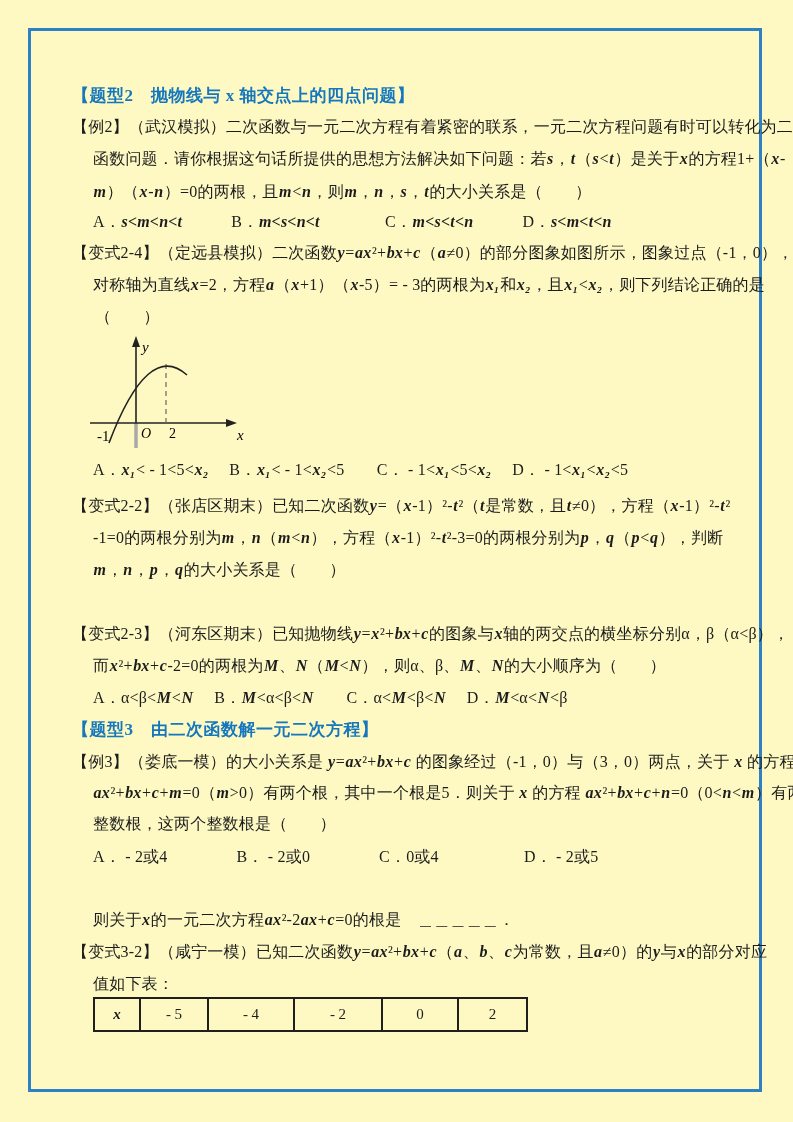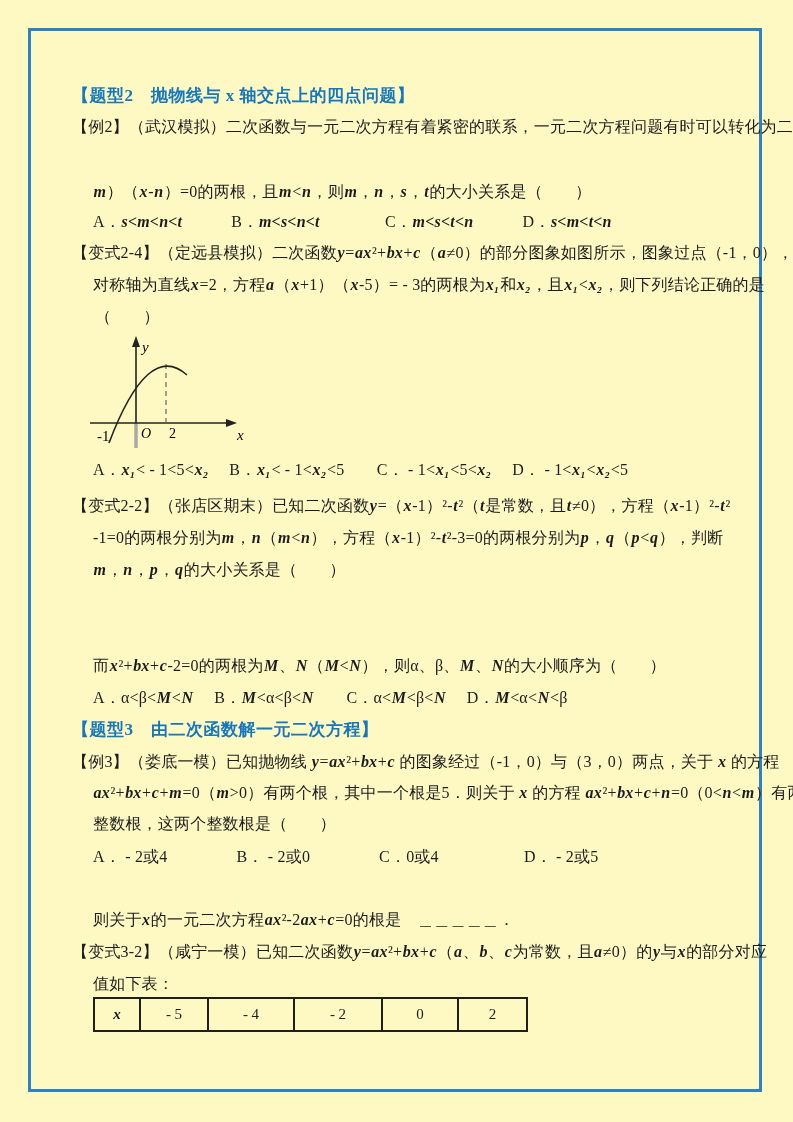--- a/index.html
+++ b/index.html
@@ -36,20 +36,21 @@
 </style>
 </head>
 <body>
 
 <div class="page">
   <div class="frame"></div>
 
   <div class="ln heading" style="left:72px;top:84px">【题型2　抛物线与 x 轴交点上的四点问题】</div>
 
   <div class="ln" style="left:72px;top:115px"><span>【例2】（武汉模拟）二次函数与一元二次方程有着紧密的联系，一元二次方程问题有时可以转化为二次</span></div>
+  <div class="ln" style="left:93px;top:147px"><span>函数问题．请你根据这句话所提供的思想方法解决如下问题：若</span><span class="mvar">s</span><span>，</span><span class="mvar">t</span><span>（</span><span class="mvar">s</span><span>&lt;</span><span class="mvar">t</span><span>）是关于</span><span class="mvar">x</span><span>的方程1+（</span><span class="mvar">x</span><span>-</span></div>
   <div class="ln" style="left:93px;top:180px"><span></span><span class="mvar">m</span><span>）（</span><span class="mvar">x</span><span>-</span><span class="mvar">n</span><span>）=0的两根，且</span><span class="mvar">m</span><span>&lt;</span><span class="mvar">n</span><span>，则</span><span class="mvar">m</span><span>，</span><span class="mvar">n</span><span>，</span><span class="mvar">s</span><span>，</span><span class="mvar">t</span><span>的大小关系是（　　）</span></div>
   <div class="ln" style="left:93px;top:210px"><span>A．</span><span class="mvar">s&lt;m&lt;n&lt;t</span><span>　　　B．</span><span class="mvar">m&lt;s&lt;n&lt;t</span><span>　　　　C．</span><span class="mvar">m&lt;s&lt;t&lt;n</span><span>　　　D．</span><span class="mvar">s&lt;m&lt;t&lt;n</span><span></span></div>
 
   <div class="ln" style="left:72px;top:241px"><span>【变式2-4】（定远县模拟）二次函数</span><span class="mvar">y</span><span>=</span><span class="mvar">ax</span><span>²+</span><span class="mvar">bx</span><span>+</span><span class="mvar">c</span><span>（</span><span class="mvar">a</span><span>≠0）的部分图象如图所示，图象过点（-1，0），</span></div>
   <div class="ln" style="left:93px;top:273px"><span>对称轴为直线</span><span class="mvar">x</span><span>=2，方程</span><span class="mvar">a</span><span>（</span><span class="mvar">x</span><span>+1）（</span><span class="mvar">x</span><span>-5）= - 3的两根为</span><span class="mvar">x₁</span><span>和</span><span class="mvar">x₂</span><span>，且</span><span class="mvar">x₁</span><span>&lt;</span><span class="mvar">x₂</span><span>，则下列结论正确的是</span></div>
   <div class="ln" style="left:95px;top:305px"><span>（　　）</span></div>
 
   <svg class="graph" width="170" height="118" viewBox="0 0 170 118">
     <line x1="51" y1="6" x2="51" y2="104" stroke="#222" stroke-width="1.6"></line>
     <polygon points="51,0 47,11 55,11" fill="#222"></polygon>
@@ -64,26 +65,27 @@
     <text x="12" y="105" font-size="15">-1</text>
     <text x="84" y="102" font-size="14">2</text>
   </svg>
 
   <div class="ln" style="left:93px;top:458px"><span>A．</span><span class="mvar">x₁</span><span>&lt; - 1&lt;5&lt;</span><span class="mvar">x₂</span><span>　 B．</span><span class="mvar">x₁</span><span>&lt; - 1&lt;</span><span class="mvar">x₂</span><span>&lt;5　　C． - 1&lt;</span><span class="mvar">x₁</span><span>&lt;5&lt;</span><span class="mvar">x₂</span><span>　 D． - 1&lt;</span><span class="mvar">x₁</span><span>&lt;</span><span class="mvar">x₂</span><span>&lt;5</span></div>
 
   <div class="ln" style="left:72px;top:494px"><span>【变式2-2】（张店区期末）已知二次函数</span><span class="mvar">y</span><span>=（</span><span class="mvar">x</span><span>-1）²-</span><span class="mvar">t</span><span>²（</span><span class="mvar">t</span><span>是常数，且</span><span class="mvar">t</span><span>≠0），方程（</span><span class="mvar">x</span><span>-1）²-</span><span class="mvar">t</span><span>²</span></div>
   <div class="ln" style="left:93px;top:526px"><span>-1=0的两根分别为</span><span class="mvar">m</span><span>，</span><span class="mvar">n</span><span>（</span><span class="mvar">m</span><span>&lt;</span><span class="mvar">n</span><span>），方程（</span><span class="mvar">x</span><span>-1）²-</span><span class="mvar">t</span><span>²-3=0的两根分别为</span><span class="mvar">p</span><span>，</span><span class="mvar">q</span><span>（</span><span class="mvar">p</span><span>&lt;</span><span class="mvar">q</span><span>），判断</span></div>
   <div class="ln" style="left:93px;top:558px"><span></span><span class="mvar">m</span><span>，</span><span class="mvar">n</span><span>，</span><span class="mvar">p</span><span>，</span><span class="mvar">q</span><span>的大小关系是（　　）</span></div>
 
+  <div class="ln" style="left:72px;top:622px"><span>【变式2-3】（河东区期末）已知抛物线</span><span class="mvar">y</span><span>=</span><span class="mvar">x</span><span>²+</span><span class="mvar">bx</span><span>+</span><span class="mvar">c</span><span>的图象与</span><span class="mvar">x</span><span>轴的两交点的横坐标分别α，β（α&lt;β），</span></div>
   <div class="ln" style="left:93px;top:654px"><span>而</span><span class="mvar">x</span><span>²+</span><span class="mvar">bx</span><span>+</span><span class="mvar">c</span><span>-2=0的两根为</span><span class="mvar">M</span><span>、</span><span class="mvar">N</span><span>（</span><span class="mvar">M</span><span>&lt;</span><span class="mvar">N</span><span>），则α、β、</span><span class="mvar">M</span><span>、</span><span class="mvar">N</span><span>的大小顺序为（　　）</span></div>
   <div class="ln" style="left:93px;top:686px"><span>A．α&lt;β&lt;</span><span class="mvar">M</span><span>&lt;</span><span class="mvar">N</span><span>　 B．</span><span class="mvar">M</span><span>&lt;α&lt;β&lt;</span><span class="mvar">N</span><span>　　C．α&lt;</span><span class="mvar">M</span><span>&lt;β&lt;</span><span class="mvar">N</span><span>　 D．</span><span class="mvar">M</span><span>&lt;α&lt;</span><span class="mvar">N</span><span>&lt;β</span></div>
 
   <div class="ln heading" style="left:72px;top:718px">【题型3　由二次函数解一元二次方程】</div>
 
-  <div class="ln" style="left:72px;top:750px"><span>【例3】（娄底一模）已知抛物线 </span><span class="mvar">y</span><span>=</span><span class="mvar">ax</span><span>²+</span><span class="mvar">bx</span><span>+</span><span class="mvar">c</span><span> 的图象经过（-1，0）与（3，0）两点，关于 </span><span class="mvar">x</span><span> 的方程</span></div>
+  <div class="ln" style="left:72px;top:750px"><span>【例3】（娄底一模）的大小关系是 </span><span class="mvar">y</span><span>=</span><span class="mvar">ax</span><span>²+</span><span class="mvar">bx</span><span>+</span><span class="mvar">c</span><span> 的图象经过（-1，0）与（3，0）两点，关于 </span><span class="mvar">x</span><span> 的方程</span></div>
   <div class="ln" style="left:93px;top:781px"><span></span><span class="mvar">ax</span><span>²+</span><span class="mvar">bx</span><span>+</span><span class="mvar">c</span><span>+</span><span class="mvar">m</span><span>=0（</span><span class="mvar">m</span><span>&gt;0）有两个根，其中一个根是5．则关于 </span><span class="mvar">x</span><span> 的方程 </span><span class="mvar">ax</span><span>²+</span><span class="mvar">bx</span><span>+</span><span class="mvar">c</span><span>+</span><span class="mvar">n</span><span>=0（0&lt;</span><span class="mvar">n</span><span>&lt;</span><span class="mvar">m</span><span>）有两个</span></div>
   <div class="ln" style="left:93px;top:812px"><span>整数根，这两个整数根是（　　）</span></div>
   <div class="ln" style="left:93px;top:845px"><span>A． - 2或4　　　　 B． - 2或0　　　　 C．0或4　　　　　 D． - 2或5</span></div>
 
   <div class="ln" style="left:93px;top:908px"><span>则关于</span><span class="mvar">x</span><span>的一元二次方程</span><span class="mvar">ax</span><span>²-2</span><span class="mvar">ax</span><span>+</span><span class="mvar">c</span><span>=0的根是　＿＿＿＿＿．</span></div>
 
   <div class="ln" style="left:72px;top:940px"><span>【变式3-2】（咸宁一模）已知二次函数</span><span class="mvar">y</span><span>=</span><span class="mvar">ax</span><span>²+</span><span class="mvar">bx</span><span>+</span><span class="mvar">c</span><span>（</span><span class="mvar">a</span><span>、</span><span class="mvar">b</span><span>、</span><span class="mvar">c</span><span>为常数，且</span><span class="mvar">a</span><span>≠0）的</span><span class="mvar">y</span><span>与</span><span class="mvar">x</span><span>的部分对应</span></div>
   <div class="ln" style="left:93px;top:972px"><span>值如下表：</span></div>
 
   <table class="vtable">

